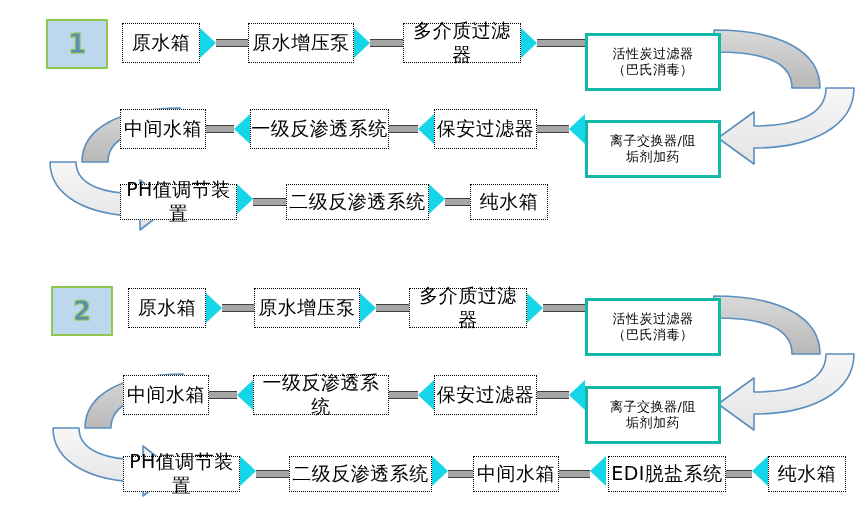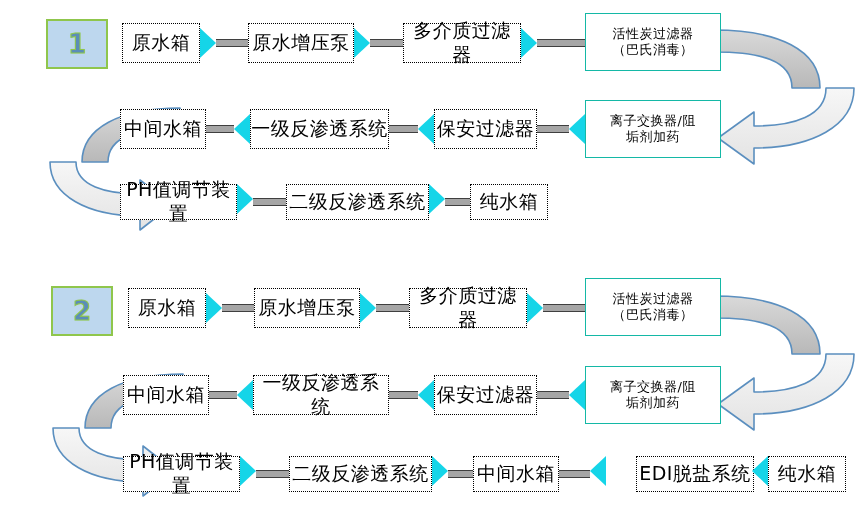--- a/index.html
+++ b/index.html
@@ -44,21 +44,21 @@
     justify-content:center;
     text-align:center;
     font-size:19px;
     line-height:1.25;
     color:#000;
     letter-spacing:0.5px;
     white-space:pre-line;
     z-index:3;
     font-family:"DejaVu Sans","Liberation Sans",sans-serif;
   }
-  .node.solid{border:1px solid #14b8a6;}
+  .node.solid{border:3px solid #14b8a6;margin-top:20px;}
   .node.two-line{font-size:13px;}
 
   
   .conn{position:absolute;height:10px;z-index:2;}
   .conn .bar{
     position:absolute;top:1px;height:8px;
     background:#a6a6a6;
     border-top:1px solid #3f3f3f;
     border-bottom:1px solid #3f3f3f;
     box-sizing:border-box;
@@ -253,20 +253,20 @@
   <div class="node" style="left:289px;top:456px;width:143px;height:36px;">二级反渗透系统</div>
   <div class="tri right" style="left:432px;top:456px;"></div>
   <div class="conn" style="left:448px;top:469px;width:25px;">
     <div class="bar" style="left:0;width:25px;"></div>
   </div>
   <div class="node" style="left:473px;top:456px;width:86px;height:36px;">中间水箱</div>
   <div class="conn" style="left:559px;top:469px;width:31px;">
     <div class="bar" style="left:0;width:31px;"></div>
   </div>
   <div class="tri left" style="left:590px;top:456px;"></div>
-  <div class="node" style="left:636px;top:456px;width:118px;height:36px;">EDI脱盐系统</div>
+  <div class="node" style="left:608px;top:456px;width:118px;height:36px;">EDI脱盐系统</div>
   <div class="conn" style="left:724px;top:469px;width:28px;">
     <div class="bar" style="left:0;width:28px;"></div>
   </div>
   <div class="tri left" style="left:752px;top:456px;"></div>
   <div class="node" style="left:768px;top:456px;width:78px;height:36px;">纯水箱</div>
 
 </div>
 
 </body></html>

